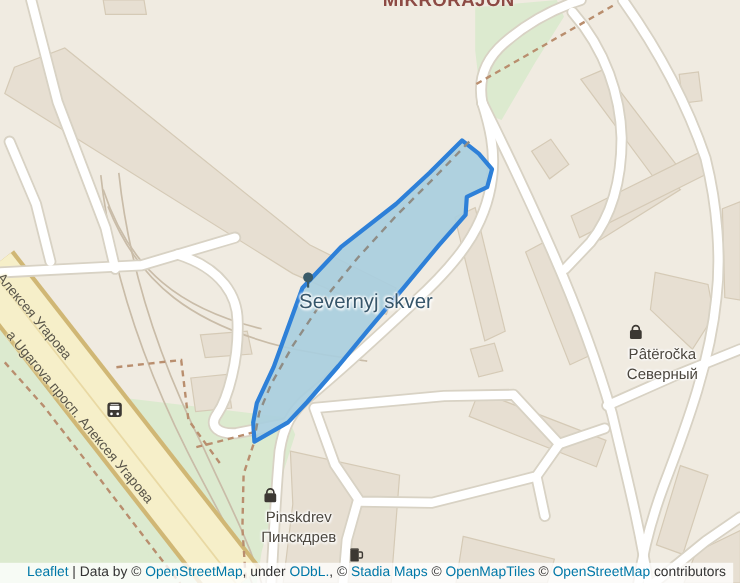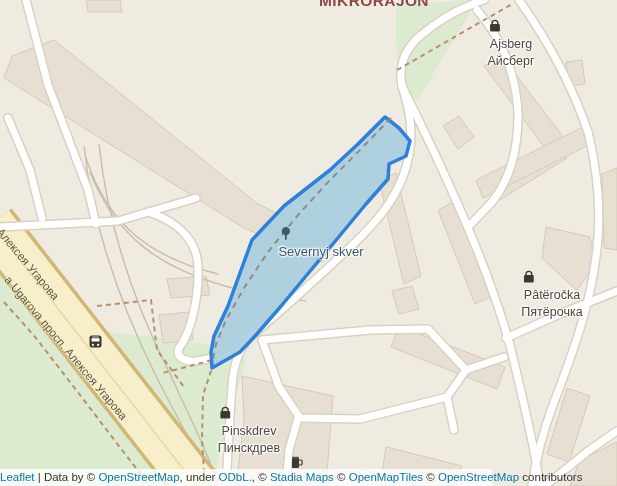--- a/index.html
+++ b/index.html
@@ -10,38 +10,38 @@
   }
   #map-root svg{position:absolute;left:0;top:0;}
   .overlay{position:absolute;left:0;top:0;width:617px;height:412px;pointer-events:none;}
   .poi{
     position:absolute;transform:translateX(-50%);text-align:center;
     white-space:nowrap;font-size:12.5px;line-height:17px;color:#4c473f;
     text-shadow:0 0 2px #fff,0 0 2px #fff,0 0 3px #fff,1px 1px 2px #fff,-1px -1px 2px #fff;
   }
   .poi .picon{display:block;width:15px;height:15px;margin:0 auto 2px;color:#3c3833;}
   .poi .picon svg{display:block;width:15px;height:15px;}
-  .park-poi{color:#37566a;font-size:13px;margin-left:16px;}
+  .park-poi{color:#37566a;font-size:17px;}
   .park-poi .picon{color:#3a5a68;}
   .district{
     position:absolute;left:374px;top:-10px;transform:translateX(-50%);
     text-align:center;font-size:15.5px;font-weight:bold;letter-spacing:.4px;
     line-height:21px;color:#8d4a44;white-space:nowrap;
     text-shadow:0 0 2px #f0ebe1,0 0 3px #f0ebe1;
   }
   .street{
     position:absolute;white-space:nowrap;font-size:11.5px;color:#5a564a;
     text-shadow:0 0 2px #f6efc9,0 0 2px #f6efc9,0 0 3px #f6efc9;
   }
   .street.s1{left:28px;top:264px;transform:translate(-50%,-50%) rotate(50deg);}
   .street.s2{left:66px;top:348px;transform:translate(-50%,-50%) rotate(50deg);}
   .lone-icon{position:absolute;width:15px;height:15px;color:#3c3833;}
   .lone-icon svg{display:block;width:15px;height:15px;}
   #attribution-bar{
-    position:absolute;left:0;bottom:0;width:492px;height:17px;
+    position:absolute;left:0;bottom:0;width:611px;height:17px;
     background:rgba(255,255,255,0.78);
     font-size:11.5px;line-height:17px;color:#333;text-align:right;
     padding-right:6px;box-sizing:border-box;white-space:nowrap;
   }
   #attribution-bar a{color:#0078a8;text-decoration:none;}
 </style>
 </head>
 <body>
 
 <div id="map-root">
@@ -150,41 +150,31 @@
     <div class="poi park-poi" style="left:305px;top:226px">
       <span class="picon">
         <svg viewBox="0 0 15 15">
             <rect x="6.6" y="8.5" width="1.8" height="5.2" fill="currentColor"></rect>
             <path d="M7.5 1 C9.9 1 11.6 2.8 11.6 5 C11.6 7.4 9.8 9.3 7.5 9.3 C5.2 9.3 3.4 7.4 3.4 5 C3.4 2.8 5.1 1 7.5 1 Z" fill="currentColor"></path>
           </svg>
       </span>
       <div>Severnyj skver</div>
     </div>
 
-    <div class="poi" style="left:511px;top:19px">
-      <span class="picon">
-        <svg viewBox="0 0 15 15">
-            <path d="M4.6 5.4 V4.3 a2.9 2.9 0 0 1 5.8 0 V5.4" fill="none" stroke="currentColor" stroke-width="1.4"></path>
-            <rect x="2.6" y="5" width="9.8" height="7.6" rx="1.4" fill="currentColor"></rect>
-          </svg>
-      </span>
-      <div>Ajsberg</div>
-      <div>Айсберг</div>
-    </div>
 
 
     <div class="poi" style="left:552px;top:270px">
       <span class="picon">
         <svg viewBox="0 0 15 15">
             <path d="M4.6 5.4 V4.3 a2.9 2.9 0 0 1 5.8 0 V5.4" fill="none" stroke="currentColor" stroke-width="1.4"></path>
             <rect x="2.6" y="5" width="9.8" height="7.6" rx="1.4" fill="currentColor"></rect>
           </svg>
       </span>
       <div>Pâtëročka</div>
-      <div>Пятёрочка</div>
+      <div>Северный</div>
     </div>
 
 
     <div class="poi" style="left:249px;top:406px">
       <span class="picon">
         <svg viewBox="0 0 15 15">
             <path d="M4.6 5.4 V4.3 a2.9 2.9 0 0 1 5.8 0 V5.4" fill="none" stroke="currentColor" stroke-width="1.4"></path>
             <rect x="2.6" y="5" width="9.8" height="7.6" rx="1.4" fill="currentColor"></rect>
           </svg>
       </span>

